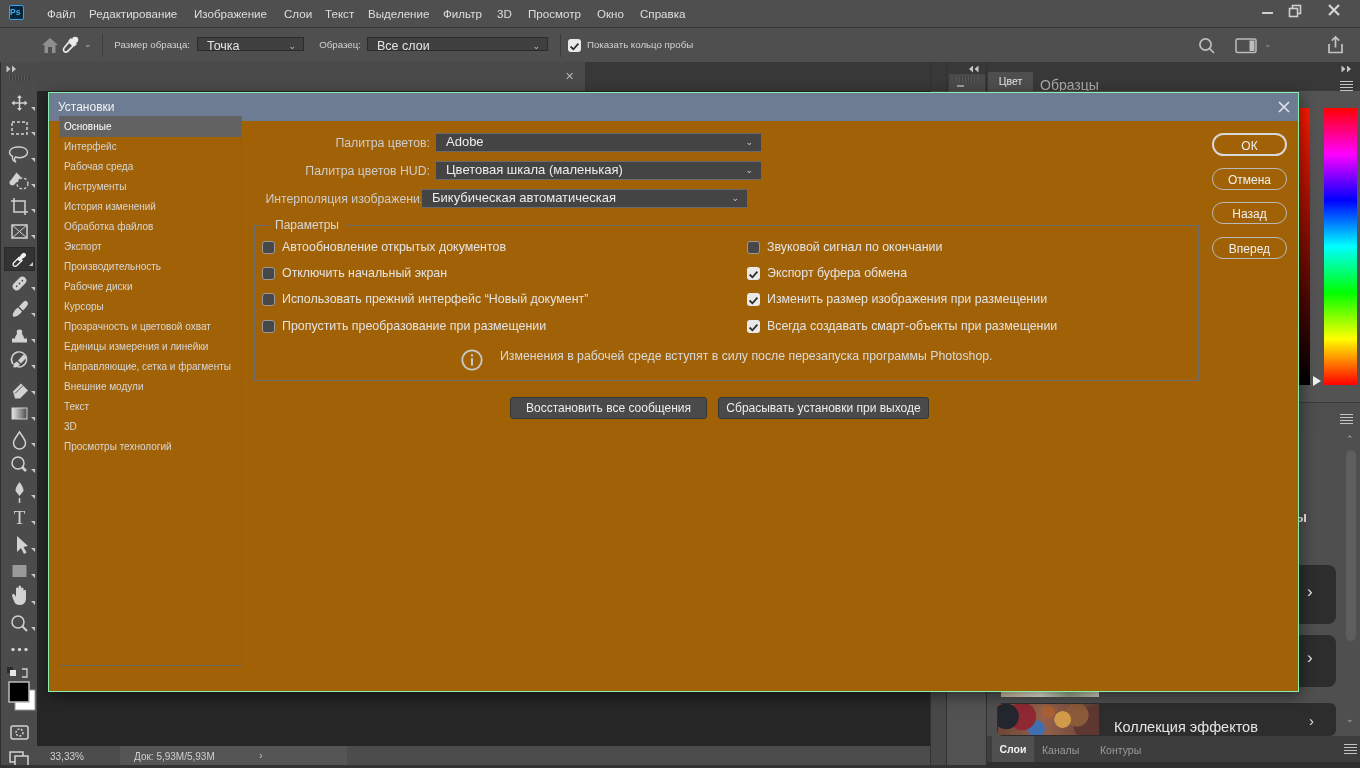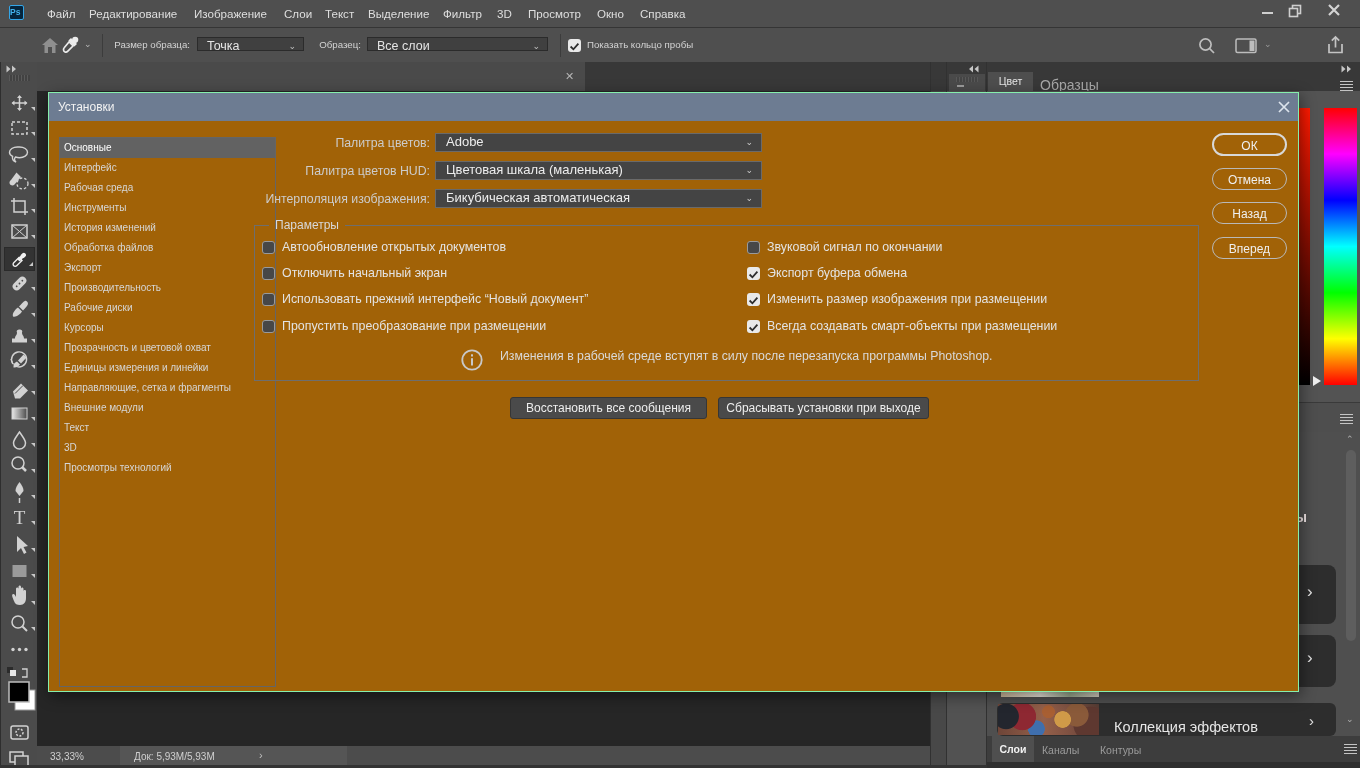--- a/index.html
+++ b/index.html
@@ -278,21 +278,21 @@
   <div class="abs" style="left:0;top:765px;width:987px;height:3px;background:#333333;"></div>
 
   <div class="abs" id="dialog" style="left:48px;top:92px;width:1251px;height:600px;background:#a16207;border:1px solid #86efac;box-sizing:border-box;box-shadow:2px 4px 14px rgba(0,0,0,0.45);">
     <div class="abs" style="left:0;top:0;width:1249px;height:28px;background:#6d7c92;">
       <div class="txt" style="left:9px;top:7px;font-size:12px;color:#f2f2f2;">Установки</div>
       <svg class="abs" style="left:1228px;top:7px;" width="14" height="14" viewBox="0 0 14 14">
         <path d="M2 2 L12 12 M12 2 L2 12" stroke="#dde4ec" stroke-width="1.7"></path>
       </svg>
     </div>
 
-    <div class="abs" style="left:10px;top:44px;width:217px;height:550px;border:1px solid #656565;box-sizing:border-box;">
+    <div class="abs" style="left:10px;top:23px;width:183px;height:550px;border:1px solid #656565;box-sizing:border-box;">
       <div class="lrow sel">Основные</div>
       <div class="lrow">Интерфейс</div>
       <div class="lrow">Рабочая среда</div>
       <div class="lrow">Инструменты</div>
       <div class="lrow">История изменений</div>
       <div class="lrow">Обработка файлов</div>
       <div class="lrow">Экспорт</div>
       <div class="lrow">Производительность</div>
       <div class="lrow">Рабочие диски</div>
       <div class="lrow">Курсоры</div>
@@ -303,21 +303,21 @@
       <div class="lrow">Текст</div>
       <div class="lrow">3D</div>
       <div class="lrow">Просмотры технологий</div>
     </div>
 
     <div class="txt dlbl" style="left:205px;top:43px;width:176px;">Палитра цветов:</div>
     <div class="abs dfield" style="left:386px;top:40px;"><span>Adobe</span><span class="dchev">⌄</span></div>
     <div class="txt dlbl" style="left:205px;top:71px;width:176px;">Палитра цветов HUD:</div>
     <div class="abs dfield" style="left:386px;top:68px;"><span>Цветовая шкала (маленькая)</span><span class="dchev">⌄</span></div>
     <div class="txt dlbl" style="left:145px;top:99px;width:236px;">Интерполяция изображения:</div>
-    <div class="abs dfield" style="left:386px;top:96px;"><span>Бикубическая автоматическая</span><span class="dchev">⌄</span></div>
+    <div class="abs dfield" style="left:372px;top:96px;"><span>Бикубическая автоматическая</span><span class="dchev">⌄</span></div>
 
     <fieldset class="abs" id="params" style="left:205px;top:125px;width:943px;height:161px;">
       <legend>Параметры</legend>
     </fieldset>
 
     <div class="abs cbx-off" style="left:213px;top:148px;"></div>
     <div class="txt clbl" style="left:233px;top:148px;">Автообновление открытых документов</div>
     <div class="abs cbx-off" style="left:213px;top:174px;"></div>
     <div class="txt clbl" style="left:233px;top:174px;">Отключить начальный экран</div>
     <div class="abs cbx-off" style="left:213px;top:200px;"></div>

